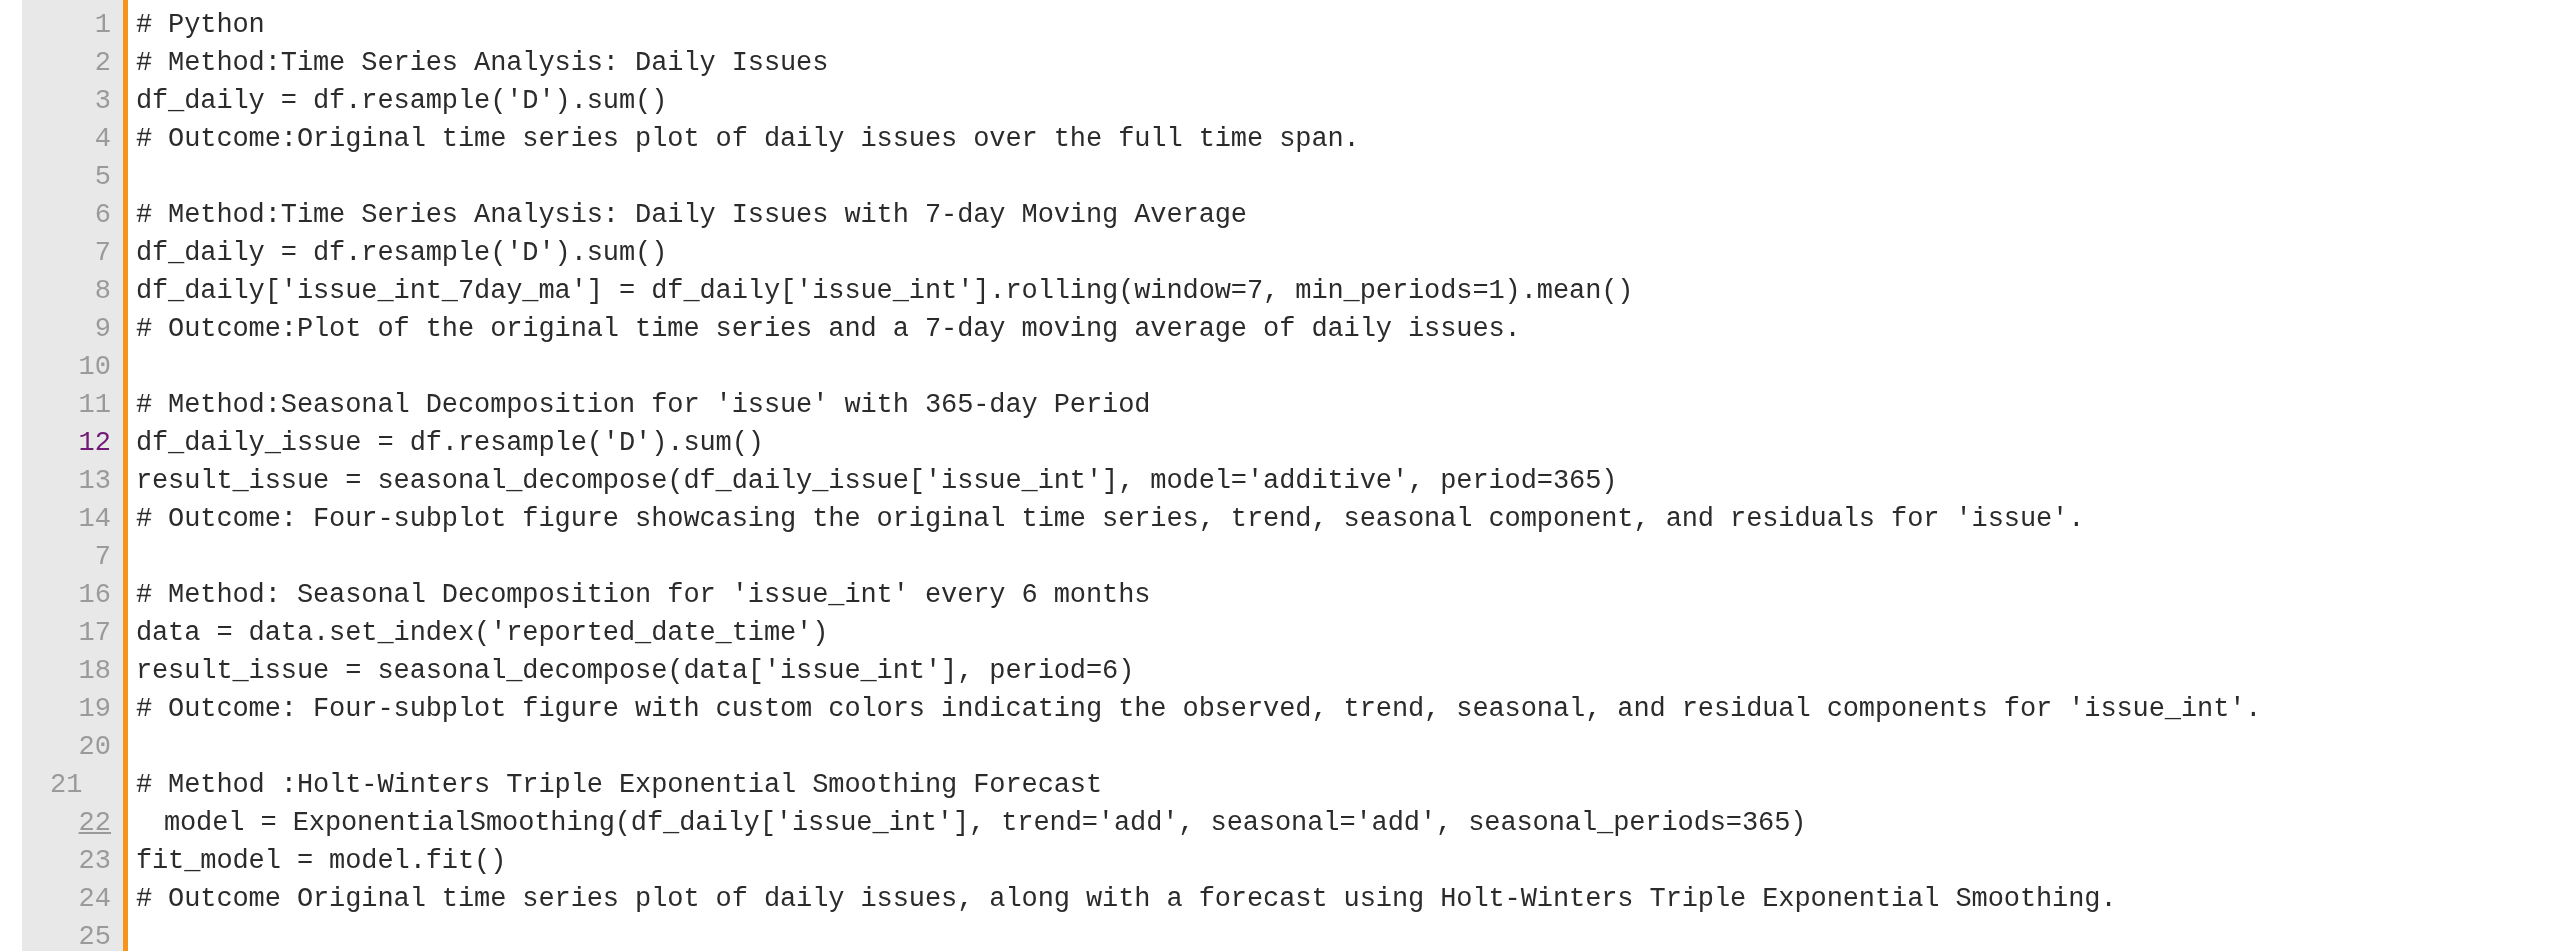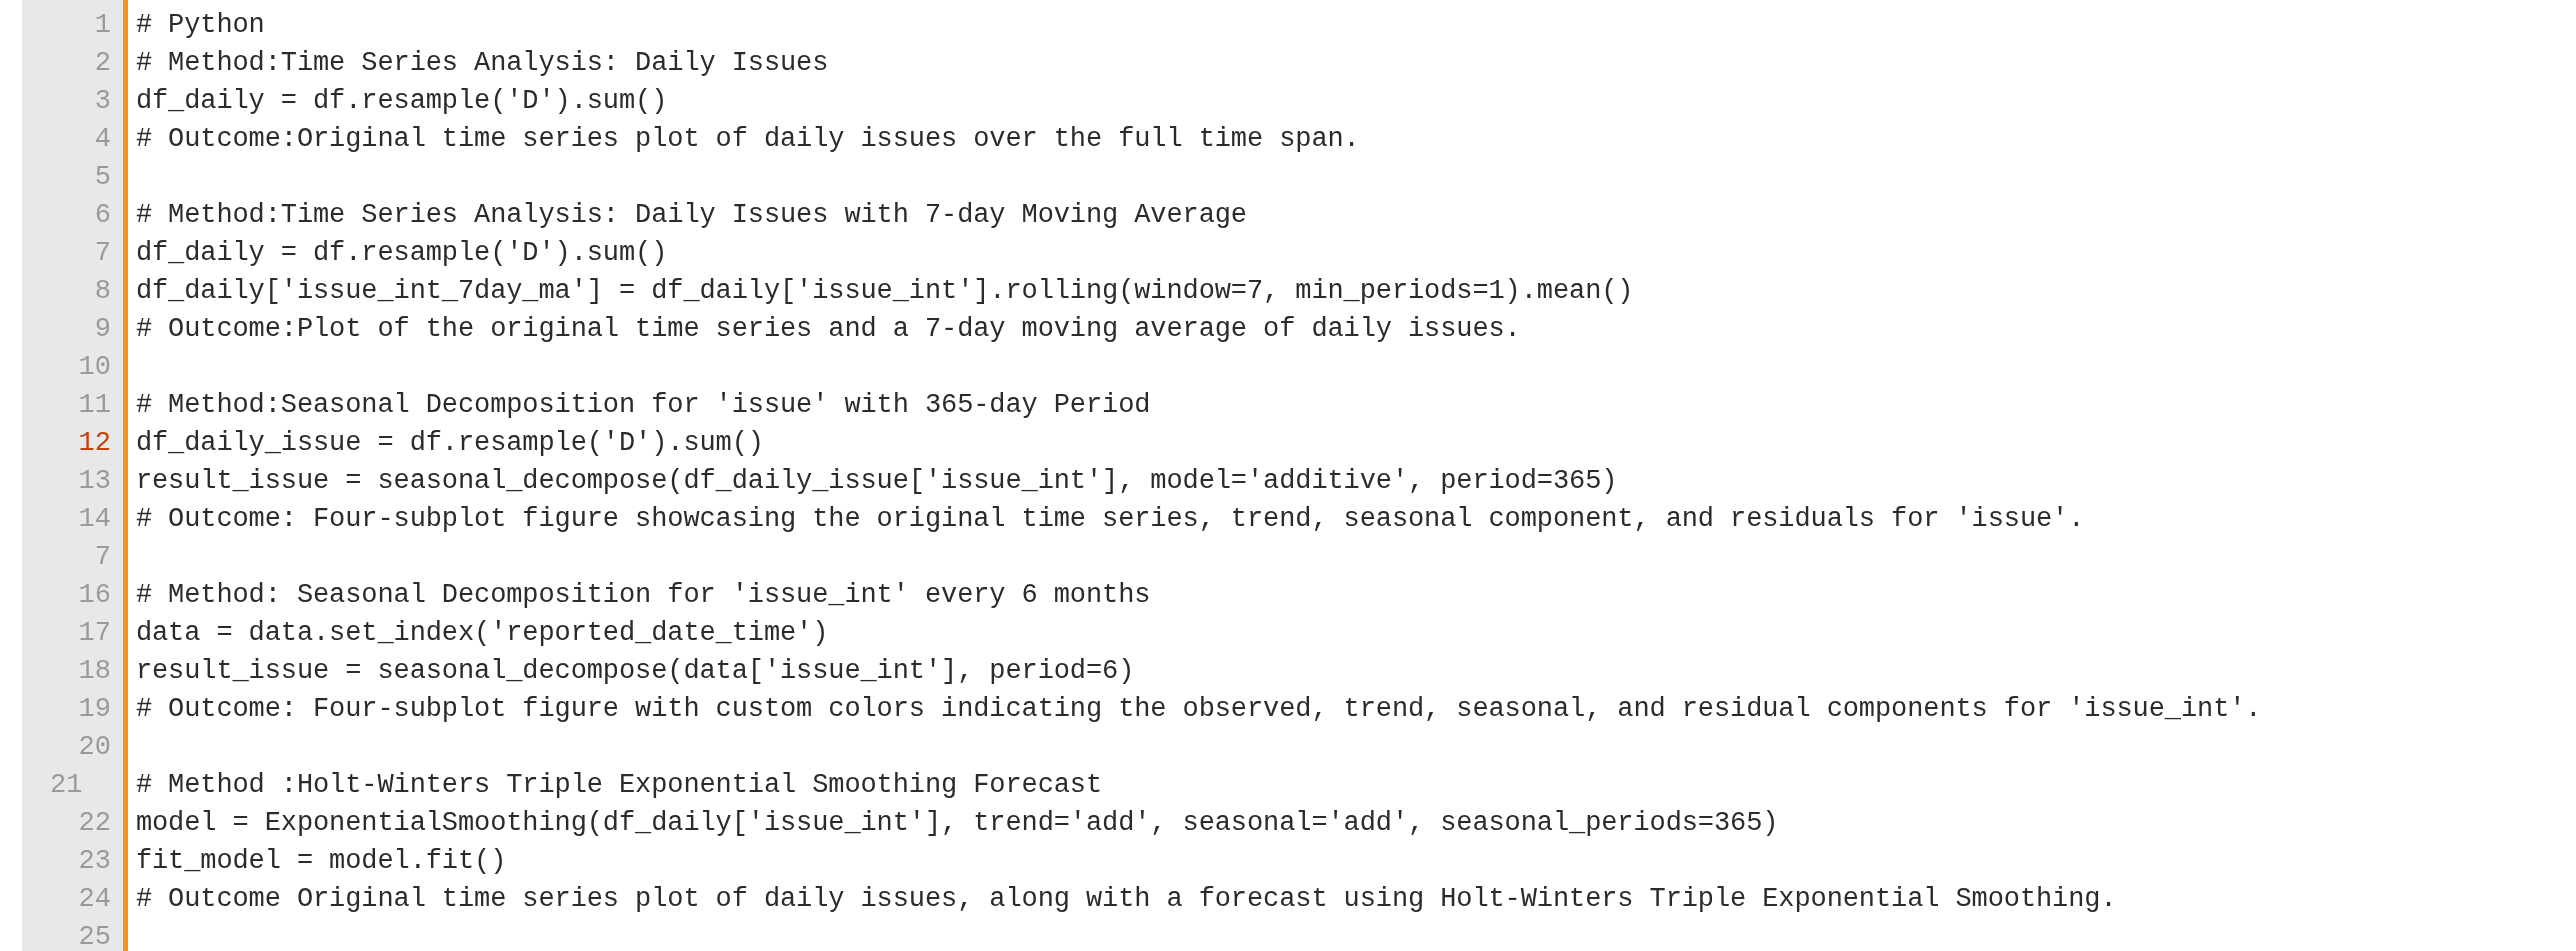--- a/index.html
+++ b/index.html
@@ -89,31 +89,31 @@
         <div class="ln" style="color: rgb(154, 154, 154);">2</div>
         <div class="ln" style="color: rgb(154, 154, 154);">3</div>
         <div class="ln" style="color: rgb(154, 154, 154);">4</div>
         <div class="ln" style="color: rgb(154, 154, 154);">5</div>
         <div class="ln" style="color: rgb(154, 154, 154);">6</div>
         <div class="ln" style="color: rgb(154, 154, 154);">7</div>
         <div class="ln" style="color: rgb(154, 154, 154);">8</div>
         <div class="ln" style="color: rgb(154, 154, 154);">9</div>
         <div class="ln" style="color: rgb(154, 154, 154);">10</div>
         <div class="ln" style="color: rgb(154, 154, 154);">11</div>
-        <div class="ln" style="color: #c2410c;">12</div>
+        <div class="ln" style="color: #701a75;">12</div>
         <div class="ln" style="color: rgb(154, 154, 154);">13</div>
         <div class="ln" style="color: rgb(154, 154, 154);">14</div>
         <div class="ln" style="color: rgb(154, 154, 154);">7</div>
         <div class="ln" style="color: rgb(154, 154, 154);">16</div>
         <div class="ln" style="color: rgb(154, 154, 154);">17</div>
         <div class="ln" style="color: rgb(154, 154, 154);">18</div>
         <div class="ln" style="color: rgb(154, 154, 154);">19</div>
         <div class="ln" style="color: rgb(154, 154, 154);">20</div>
         <div class="ln" style="color: rgb(154, 154, 154); text-align: center;">21</div>
-        <div class="ln" style="color: rgb(154, 154, 154);">22</div>
+        <div class="ln" style="color: rgb(154, 154, 154); text-decoration: underline;">22</div>
         <div class="ln" style="color: rgb(154, 154, 154);">23</div>
         <div class="ln" style="color: rgb(154, 154, 154);">24</div>
         <div class="ln" style="color: rgb(154, 154, 154);">25</div>
       </div>
   </div>
 
   <div id="code-area" style="background: rgb(255, 255, 255);">
     <div class="rows" id="code-rows">
         <div class="cl" style="color: rgb(43, 43, 43);"># Python</div>
         <div class="cl" style="color: rgb(43, 43, 43);"># Method:Time Series Analysis: Daily Issues</div>
@@ -129,20 +129,20 @@
         <div class="cl" style="color: rgb(43, 43, 43);">df_daily_issue = df.resample('D').sum()</div>
         <div class="cl" style="color: rgb(43, 43, 43);">result_issue = seasonal_decompose(df_daily_issue['issue_int'], model='additive', period=365)</div>
         <div class="cl" style="color: rgb(43, 43, 43);"># Outcome: Four-subplot figure showcasing the original time series, trend, seasonal component, and residuals for 'issue'.</div>
         <div class="cl empty"></div>
         <div class="cl" style="color: rgb(43, 43, 43);"># Method: Seasonal Decomposition for 'issue_int' every 6 months</div>
         <div class="cl" style="color: rgb(43, 43, 43);">data = data.set_index('reported_date_time')</div>
         <div class="cl" style="color: rgb(43, 43, 43);">result_issue = seasonal_decompose(data['issue_int'], period=6)</div>
         <div class="cl" style="color: rgb(43, 43, 43);"># Outcome: Four-subplot figure with custom colors indicating the observed, trend, seasonal, and residual components for 'issue_int'.</div>
         <div class="cl empty"></div>
         <div class="cl" style="color: rgb(43, 43, 43);"># Method :Holt-Winters Triple Exponential Smoothing Forecast</div>
-        <div class="cl" style="color: rgb(43, 43, 43);">model = ExponentialSmoothing(df_daily['issue_int'], trend='add', seasonal='add', seasonal_periods=365)</div>
+        <div class="cl" style="color: rgb(43, 43, 43); margin-left: 28px;">model = ExponentialSmoothing(df_daily['issue_int'], trend='add', seasonal='add', seasonal_periods=365)</div>
         <div class="cl" style="color: rgb(43, 43, 43);">fit_model = model.fit()</div>
         <div class="cl" style="color: rgb(43, 43, 43);"># Outcome Original time series plot of daily issues, along with a forecast using Holt-Winters Triple Exponential Smoothing.</div>
       </div>
   </div>
 
 </div>
 
 
 </body></html>

